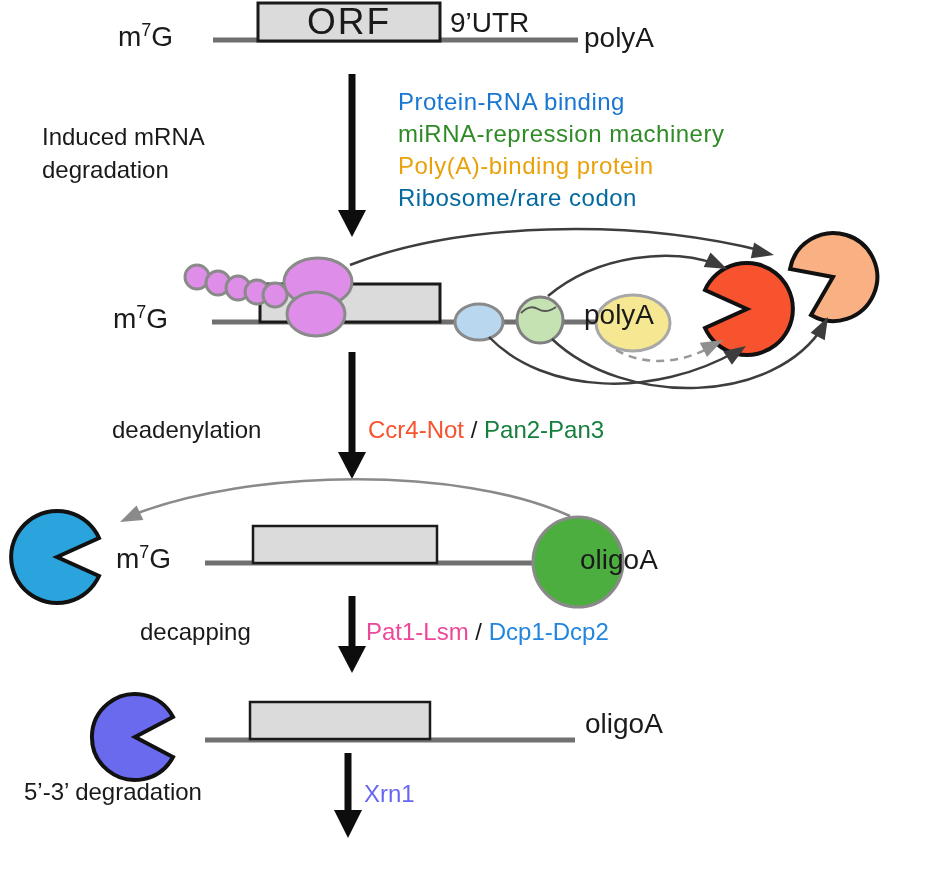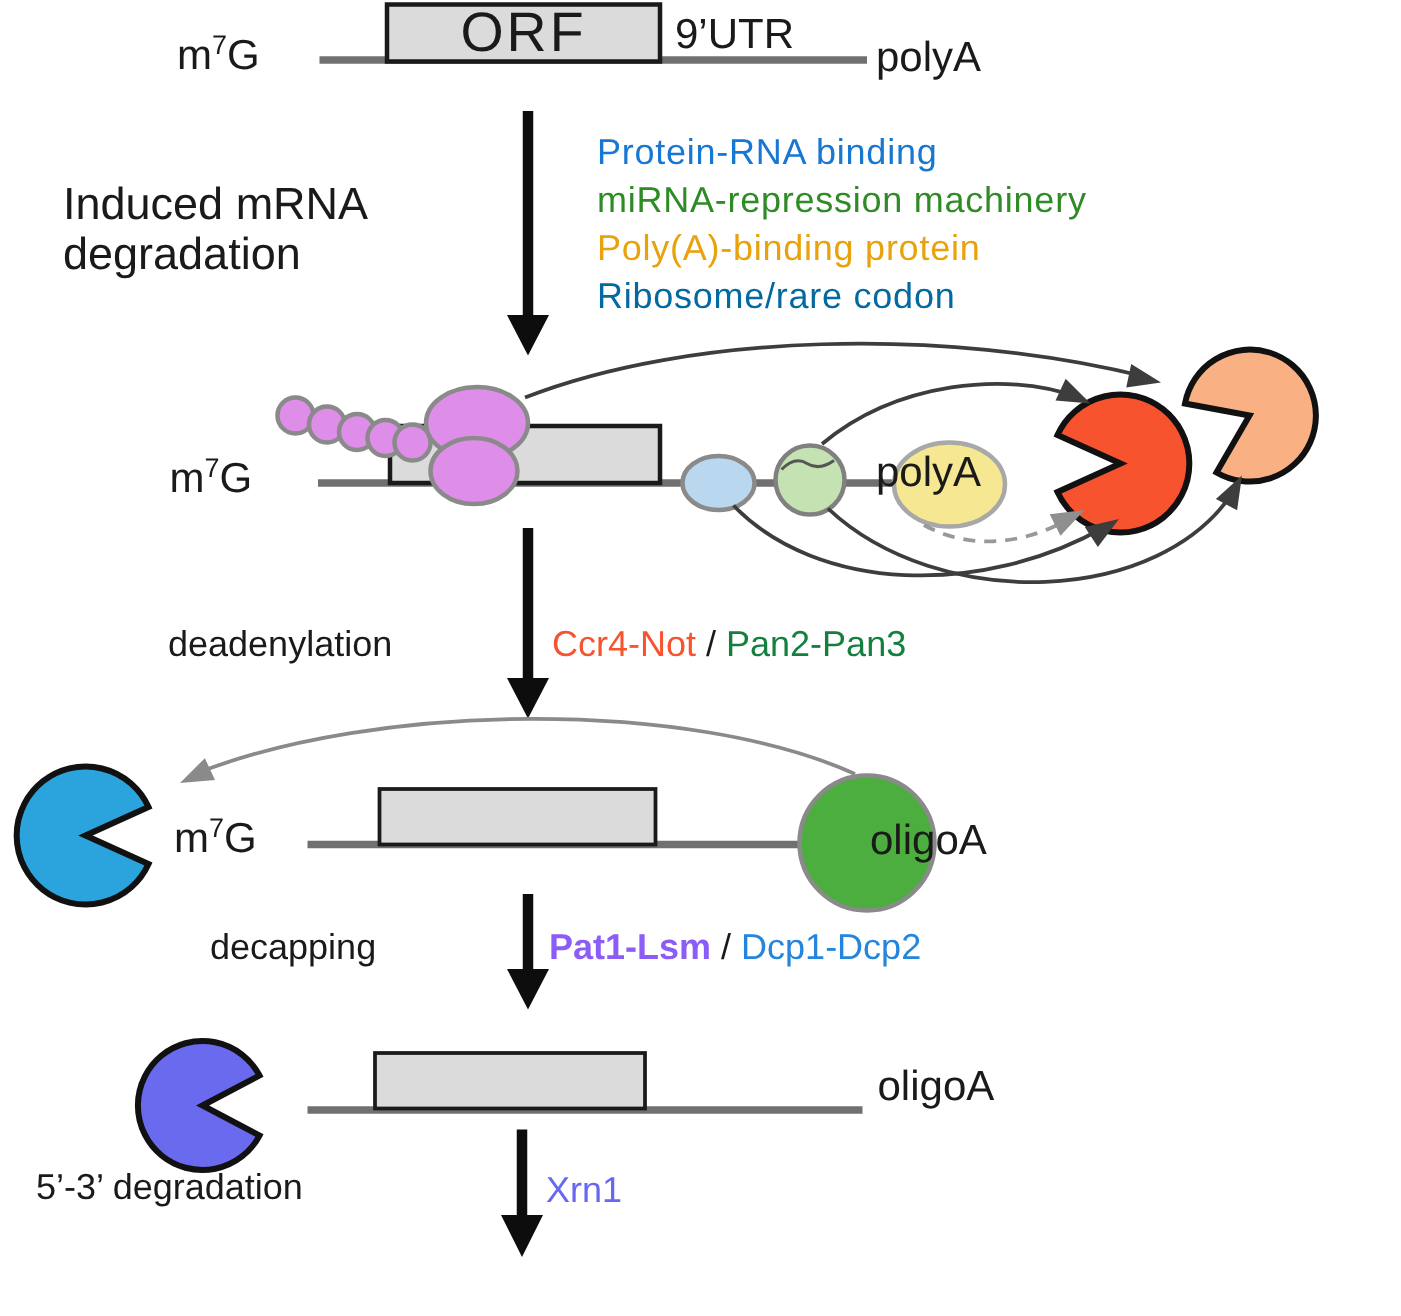--- a/index.html
+++ b/index.html
@@ -3,21 +3,21 @@
 <meta charset="utf-8">
 <style>
   html,body{margin:0;padding:0;background:#ffffff;}
   #stage{position:relative;width:934px;height:877px;background:#ffffff;overflow:hidden;
          font-family:"Liberation Sans",sans-serif;color:#1a1a1a;}
   #diagram-svg{position:absolute;left:0;top:0;}
   .t{position:absolute;white-space:nowrap;font-size:24px;line-height:32px;color:#1a1a1a;}
   .cap{font-size:28px;}
   .cap sup{font-size:18px;}
   .orf-label{width:182px;text-align:center;font-size:37px;letter-spacing:2px;}
-  .big{font-size:30px;line-height:33px;}
+  .big{font-size:24px;line-height:33px;}
   .legend span{display:block;letter-spacing:0.5px;}
 </style>
 </head>
 <body>
 
 <div id="stage">
 
 <svg id="diagram-svg" width="934" height="877" viewBox="0 0 934 877">
 
   <line x1="213" y1="40" x2="578" y2="40" stroke="#707070" stroke-width="5"></line>
@@ -117,21 +117,21 @@
 <div class="t" style="left:112px;top:414px;">deadenylation</div>
 <div class="t" style="left:368px;top:414px;">
   <span style="color: rgb(246, 83, 46);">Ccr4-Not</span><span> / </span><span style="color: #15803d;">Pan2-Pan3</span>
 </div>
 
 <div class="t cap" style="left:116px;top:536px;"><span>m</span><sup>7</sup><span>G</span></div>
 <div class="t cap" style="left:580px;top:544px;">oligoA</div>
 
 <div class="t" style="left:140px;top:616px;">decapping</div>
 <div class="t" style="left:366px;top:616px;">
-  <span style="color: #8b5cf6; font-weight: bold;">Pat1-Lsm</span><span> / </span><span style="color: rgb(34, 133, 222);">Dcp1-Dcp2</span>
+  <span style="color: #ec4899;">Pat1-Lsm</span><span> / </span><span style="color: rgb(34, 133, 222);">Dcp1-Dcp2</span>
 </div>
 
 <div class="t cap" style="left:585px;top:708px;">oligoA</div>
 
 <div class="t" style="left:24px;top:776px;">5’-3’ degradation</div>
 <div class="t" style="left: 364px; top: 778px; color: rgb(103, 103, 242);">Xrn1</div>
 
 
 </div>
 

